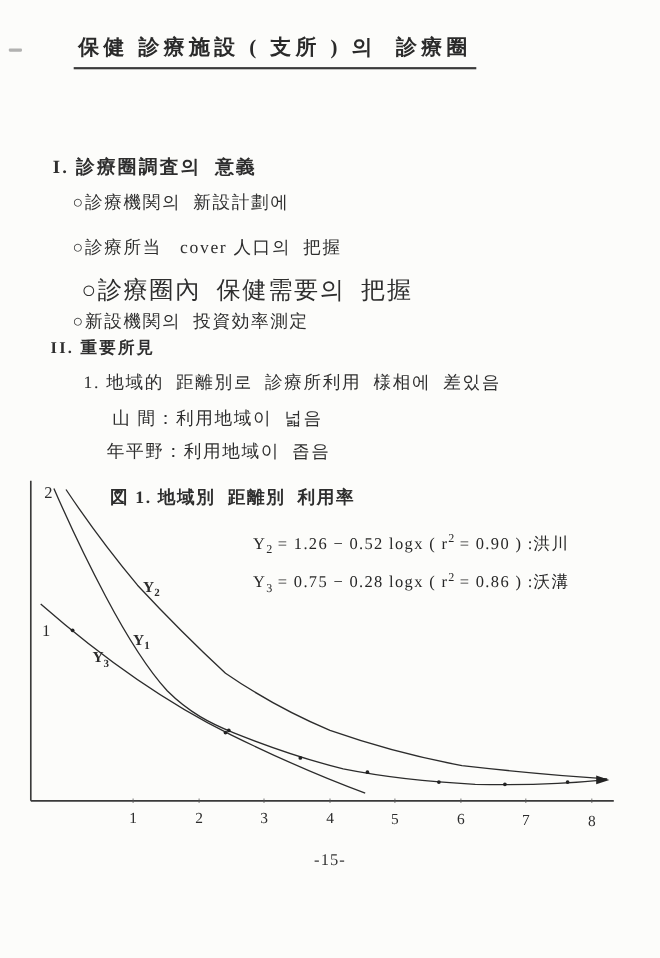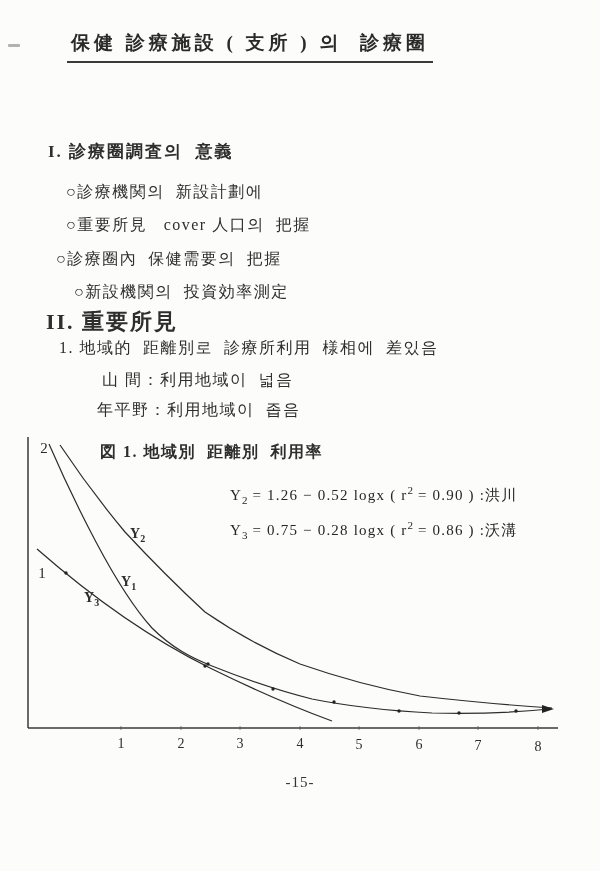--- a/index.html
+++ b/index.html
@@ -31,26 +31,26 @@
     white-space:pre;
   }
   .line{
     position:absolute;
     white-space:pre;
     letter-spacing:1.5px;
     color:#2e2e2e;
     font-family:Liberation Serif, serif;
   }
   .h1{left:48px;top:140px;font-size:17px;font-weight:bold;letter-spacing:2px;}
-  .b0{left:66px;top:182px;font-size:16px;}
+  .b0{left:66px;top:174px;font-size:16px;}
   .b1{left:66px;top:215px;font-size:16px;}
-  .b2{left:56px;top:249px;font-size:16px;}
-  .b3{left:74px;top:282px;font-size:16px;}
-  .h2{left:46px;top:307px;font-size:22px;font-weight:bold;letter-spacing:2px;}
-  .it1{left:59px;top:338px;font-size:16px;}
+  .b2{left:74px;top:249px;font-size:22px;}
+  .b3{left:66px;top:282px;font-size:16px;}
+  .h2{left:46px;top:307px;font-size:15px;font-weight:bold;letter-spacing:2px;}
+  .it1{left:76px;top:338px;font-size:16px;}
   .s1{left:102px;top:370px;font-size:16px;}
   .s2{left:97px;top:400px;font-size:16px;}
   .figcap{left:100px;top:442px;font-size:16px;font-weight:bold;}
   .equations{position:absolute;left:230px;top:484px;}
   .eq{
     height:35px;font-size:15px;letter-spacing:1.2px;
     color:#262626;white-space:pre;
   }
   .eq sub{font-size:11px;letter-spacing:0;}
   .eq sup{font-size:11px;letter-spacing:0;}
@@ -72,21 +72,21 @@
 
   <div class="artifact-dash"></div>
 
   <h1 class="title-wrap">
     <span>保健 診療施設 ( 支所 ) 의  診療圈</span>
   </h1>
 
   <div class="line h1">I. 診療圈調査의  意義</div>
 
   <div class="line b0">○診療機関의  新設計劃에</div>
-  <div class="line b1">○重要所見   cover 人口의  把握</div>
+  <div class="line b1">○診療所当   cover 人口의  把握</div>
   <div class="line b2">○診療圈內  保健需要의  把握</div>
   <div class="line b3">○新設機関의  投資効率測定</div>
 
   <div class="line h2">II. 重要所見</div>
   <div class="line it1">1. 地域的  距離別로  診療所利用  様相에  差있음</div>
   <div class="line s2">年平野：利用地域이  좁음</div>
   <div class="line s1">山 間：利用地域이  넓음</div>
 
   <div class="line figcap">図 1. 地域別  距離別  利用率</div>
 

